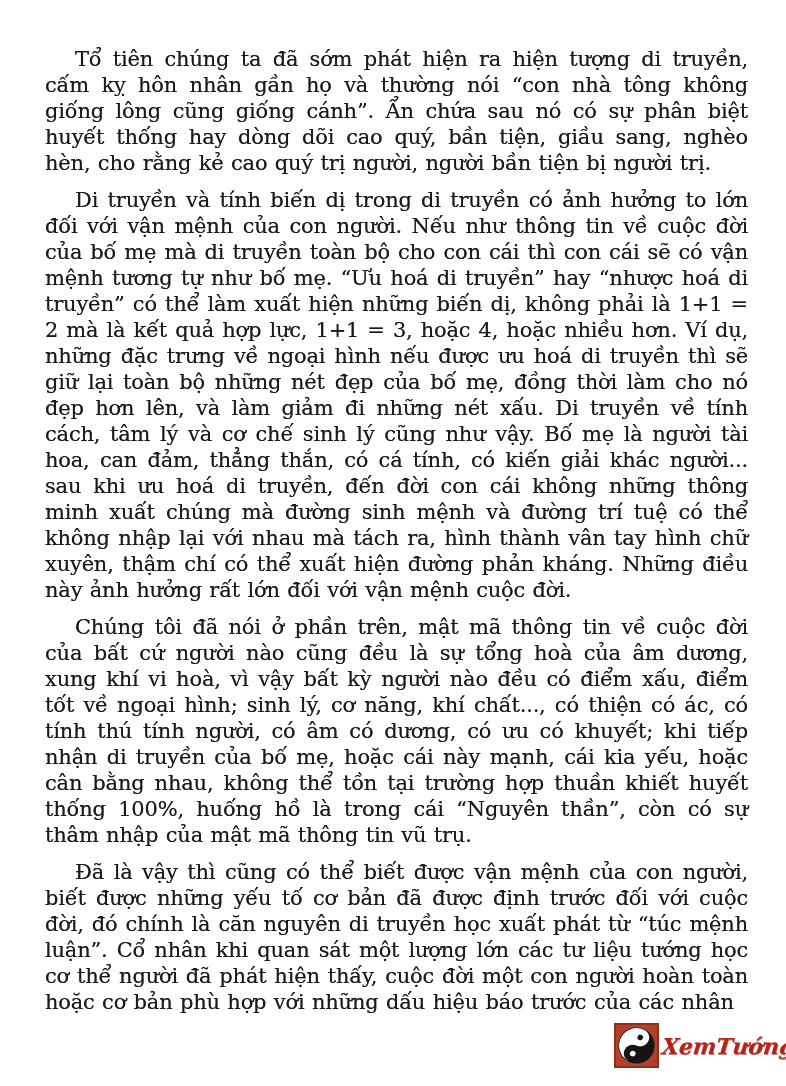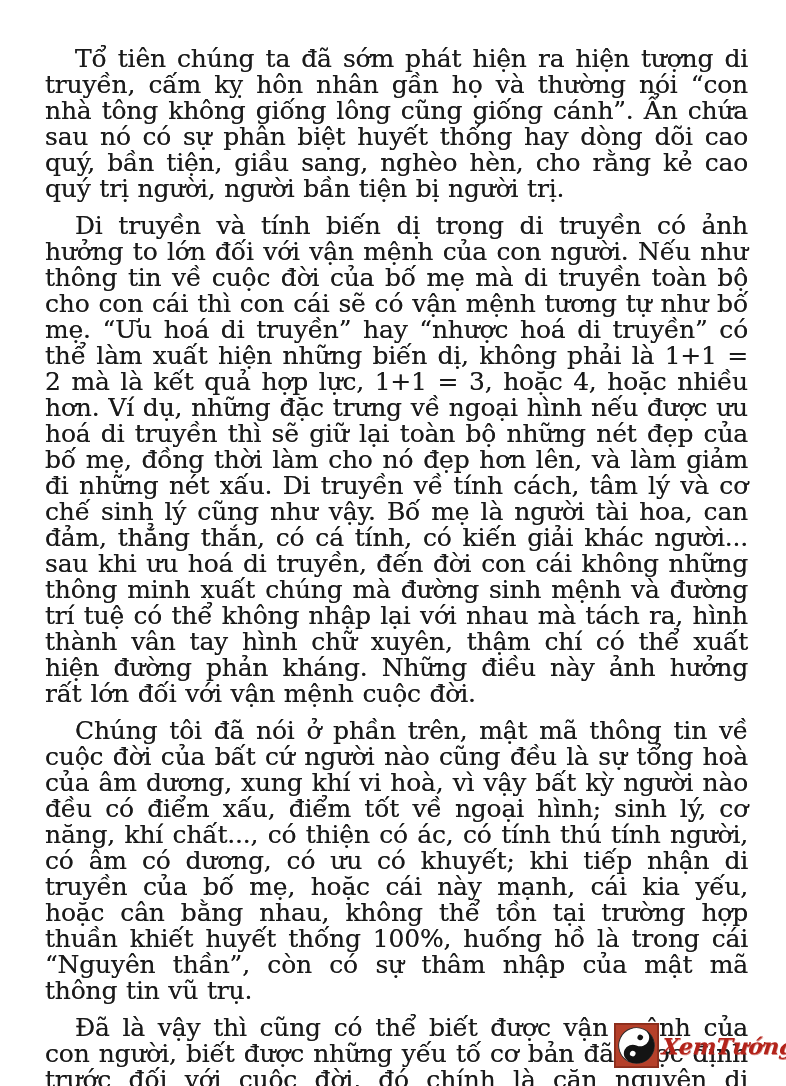--- a/index.html
+++ b/index.html
@@ -18,21 +18,21 @@
     color: #1a1a1a;
   }
   .text-block {
     position: absolute;
     left: 45px;
     top: 46px;
     width: 703px;
   }
   .text-block p {
     margin: 0 0 11px 0;
-    font-size: 25px;
+    font-size: 21px;
     line-height: 26px;
     text-align: justify;
     text-indent: 30px;
     letter-spacing: -0.2px;
     word-spacing: 1px;
     text-shadow: 0 0 0.5px rgba(10,10,10,0.65);
   }
   .watermark {
     position: absolute;
     left: 614px;

